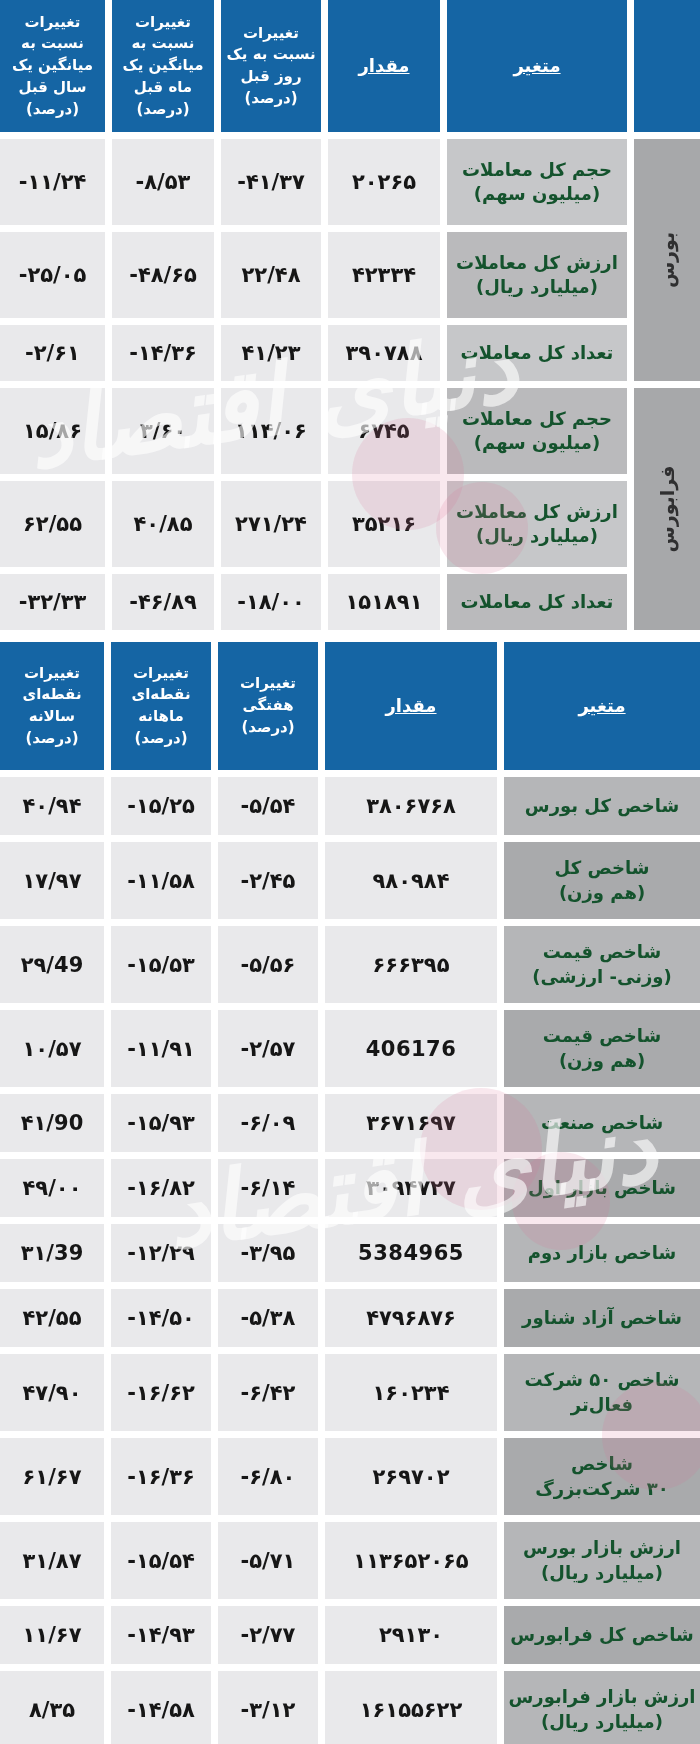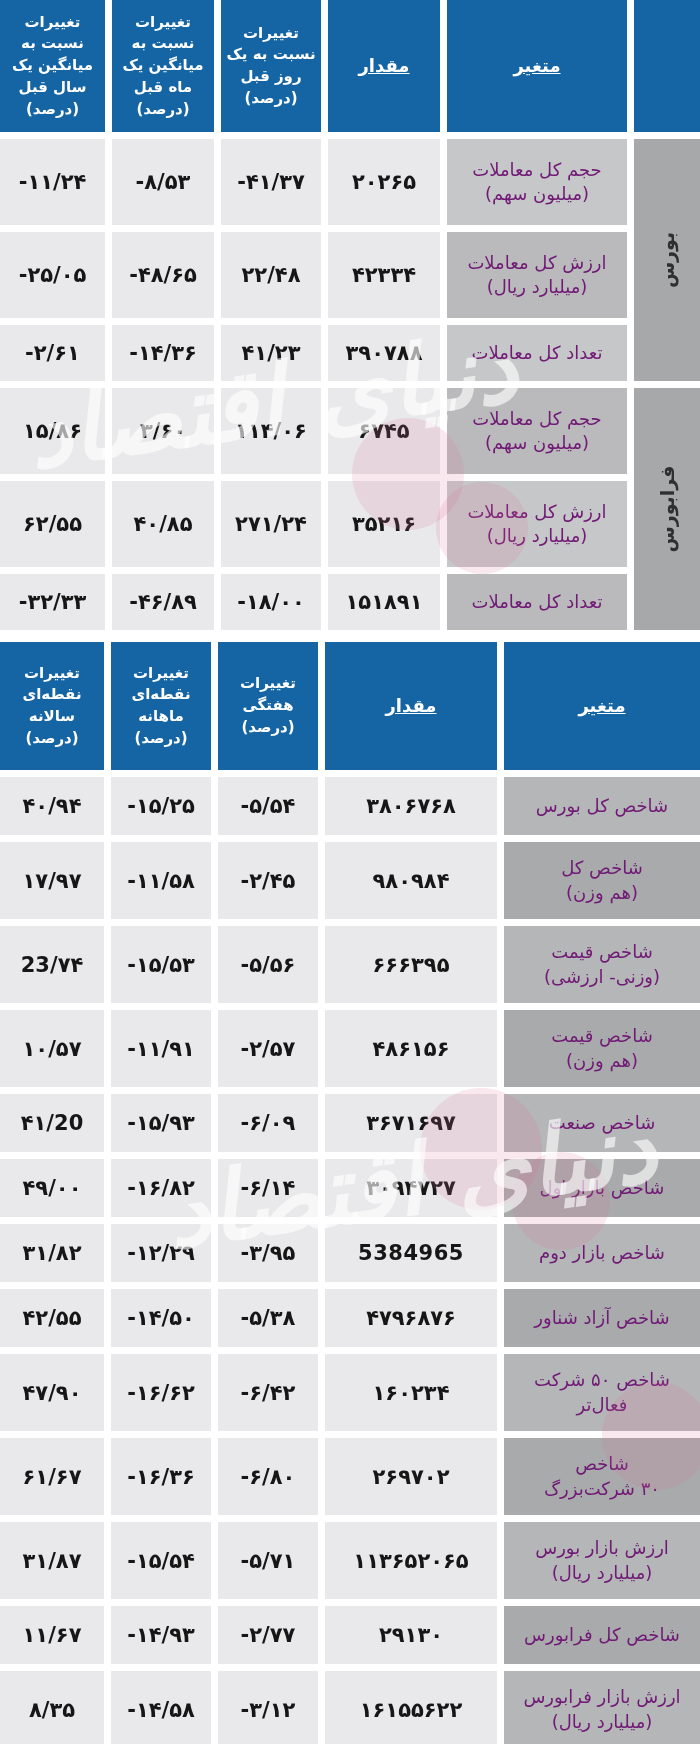--- a/index.html
+++ b/index.html
@@ -21,21 +21,21 @@
   #t1 tr.h1{height:56px;}
   #t1 tr.h2{height:86px;}
   #t2 tr.h1{height:58px;}
   #t2 tr.h2{height:77px;}
   td{vertical-align:middle;padding:2px;}
   td.num{
     background:#e9e9eb;direction:ltr;text-align:center;
     font-weight:bold;font-size:21px;color:#161616;letter-spacing:0.5px;
   }
   td.var{
-    background:#c6c7c9;color:#701a75;font-weight:normal;text-align:center;font-size:18px;line-height:1.35;
+    background:#c6c7c9;color:#14532d;font-weight:bold;text-align:center;font-size:18px;line-height:1.35;
   }
   #t1 td.var.alt{background:#bababc;}
   #t2 td.var{background:#b5b6b8;}
   #t2 td.var.alt{background:#a9aaac;text-align:center;}
   td.grp{background:#a7a8aa;position:relative;}
   .rot{
     position:absolute;top:50%;left:50%;transform:translate(-50%,-50%) rotate(-90deg);
     white-space:nowrap;font-size:19px;font-weight:bold;color:#2f2f30;
   }
   .vname,.vunit{display:block;}
@@ -184,58 +184,58 @@
           <td class="num">۱۷/۹۷</td>
         </tr>
         <tr class="h2">
           <td class="var">
             <span class="vname">شاخص قیمت</span>
             <span class="vunit">(وزنی- ارزشی)</span>
           </td>
           <td class="num">۶۶۶۳۹۵</td>
           <td class="num">-۵/۵۶</td>
           <td class="num">-۱۵/۵۳</td>
-          <td class="num">23/۷۴</td>
+          <td class="num">۲۹/49</td>
         </tr>
         <tr class="h2">
           <td class="var alt">
             <span class="vname">شاخص قیمت</span>
             <span class="vunit">(هم وزن)</span>
           </td>
-          <td class="num">۴۸۶۱۵۶</td>
+          <td class="num">406176</td>
           <td class="num">-۲/۵۷</td>
           <td class="num">-۱۱/۹۱</td>
           <td class="num">۱۰/۵۷</td>
         </tr>
         <tr class="h1">
           <td class="var">
             <span class="vname">شاخص صنعت</span>
           </td>
           <td class="num">۳۶۷۱۶۹۷</td>
           <td class="num">-۶/۰۹</td>
           <td class="num">-۱۵/۹۳</td>
-          <td class="num">۴۱/20</td>
+          <td class="num">۴۱/90</td>
         </tr>
         <tr class="h1">
           <td class="var alt">
             <span class="vname">شاخص بازار اول</span>
           </td>
           <td class="num">۳۰۹۴۷۲۷</td>
           <td class="num">-۶/۱۴</td>
           <td class="num">-۱۶/۸۲</td>
           <td class="num">۴۹/۰۰</td>
         </tr>
         <tr class="h1">
           <td class="var">
             <span class="vname">شاخص بازار دوم</span>
           </td>
           <td class="num">5384965</td>
           <td class="num">-۳/۹۵</td>
           <td class="num">-۱۲/۲۹</td>
-          <td class="num">۳۱/۸۲</td>
+          <td class="num">۳۱/39</td>
         </tr>
         <tr class="h1">
           <td class="var alt">
             <span class="vname">شاخص آزاد شناور</span>
           </td>
           <td class="num">۴۷۹۶۸۷۶</td>
           <td class="num">-۵/۳۸</td>
           <td class="num">-۱۴/۵۰</td>
           <td class="num">۴۲/۵۵</td>
         </tr>

